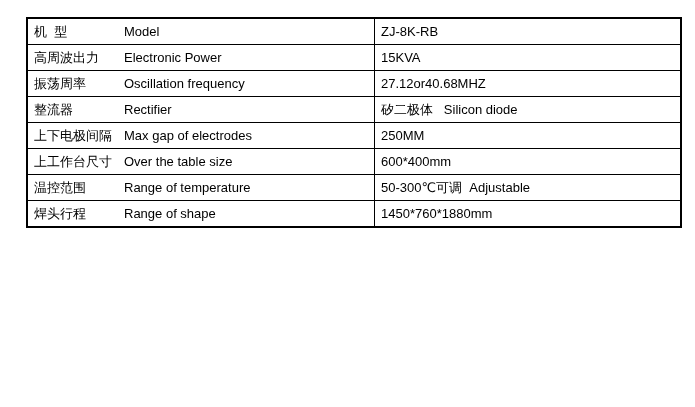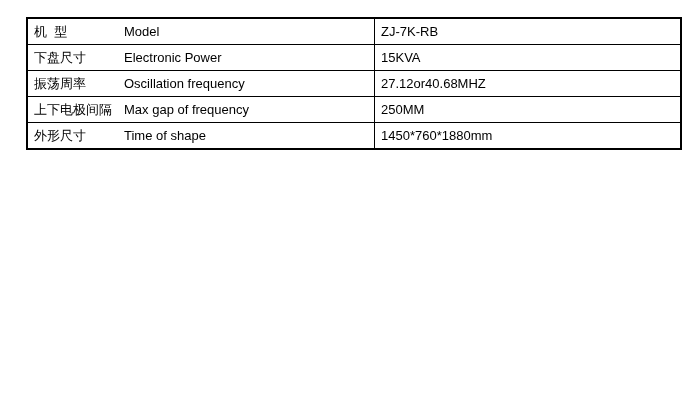--- a/index.html
+++ b/index.html
@@ -48,46 +48,58 @@
   }
 </style>
 </head>
 <body>
 
 <div class="page">
   <table class="spec-table">
     <tbody>
   <tr>
     <td class="label-cell"><span class="cn-label">机  型</span><span class="en-label">Model</span></td>
-    <td class="value-cell">ZJ-7K-RB</td>
+    <td class="value-cell">ZJ-8K-RB</td>
   </tr>
 
 
 
   <tr>
-    <td class="label-cell"><span class="cn-label">下盘尺寸</span><span class="en-label">Electronic Power</span></td>
+    <td class="label-cell"><span class="cn-label">高周波出力</span><span class="en-label">Electronic Power</span></td>
     <td class="value-cell">15KVA</td>
   </tr>
 
   <tr>
     <td class="label-cell"><span class="cn-label">振荡周率</span><span class="en-label">Oscillation frequency</span></td>
     <td class="value-cell">27.12or40.68MHZ</td>
   </tr>
 
+  <tr>
+    <td class="label-cell"><span class="cn-label">整流器</span><span class="en-label">Rectifier</span></td>
+    <td class="value-cell">矽二极体   Silicon diode</td>
+  </tr>
 
 
   <tr>
-    <td class="label-cell"><span class="cn-label">上下电极间隔</span><span class="en-label">Max gap of frequency</span></td>
+    <td class="label-cell"><span class="cn-label">上下电极间隔</span><span class="en-label">Max gap of electrodes</span></td>
     <td class="value-cell">250MM</td>
   </tr>
 
 
-
-
+  <tr>
+    <td class="label-cell"><span class="cn-label">上工作台尺寸</span><span class="en-label">Over the table size</span></td>
+    <td class="value-cell">600*400mm</td>
+  </tr>
 
 
   <tr>
-    <td class="label-cell"><span class="cn-label">外形尺寸</span><span class="en-label">Time of shape</span></td>
+    <td class="label-cell"><span class="cn-label">温控范围</span><span class="en-label">Range of temperature</span></td>
+    <td class="value-cell">50-300℃可调  Adjustable</td>
+  </tr>
+
+
+  <tr>
+    <td class="label-cell"><span class="cn-label">焊头行程</span><span class="en-label">Range of shape</span></td>
     <td class="value-cell">1450*760*1880mm</td>
   </tr>
 </tbody>
   </table>
 </div>
 
 </body></html>

